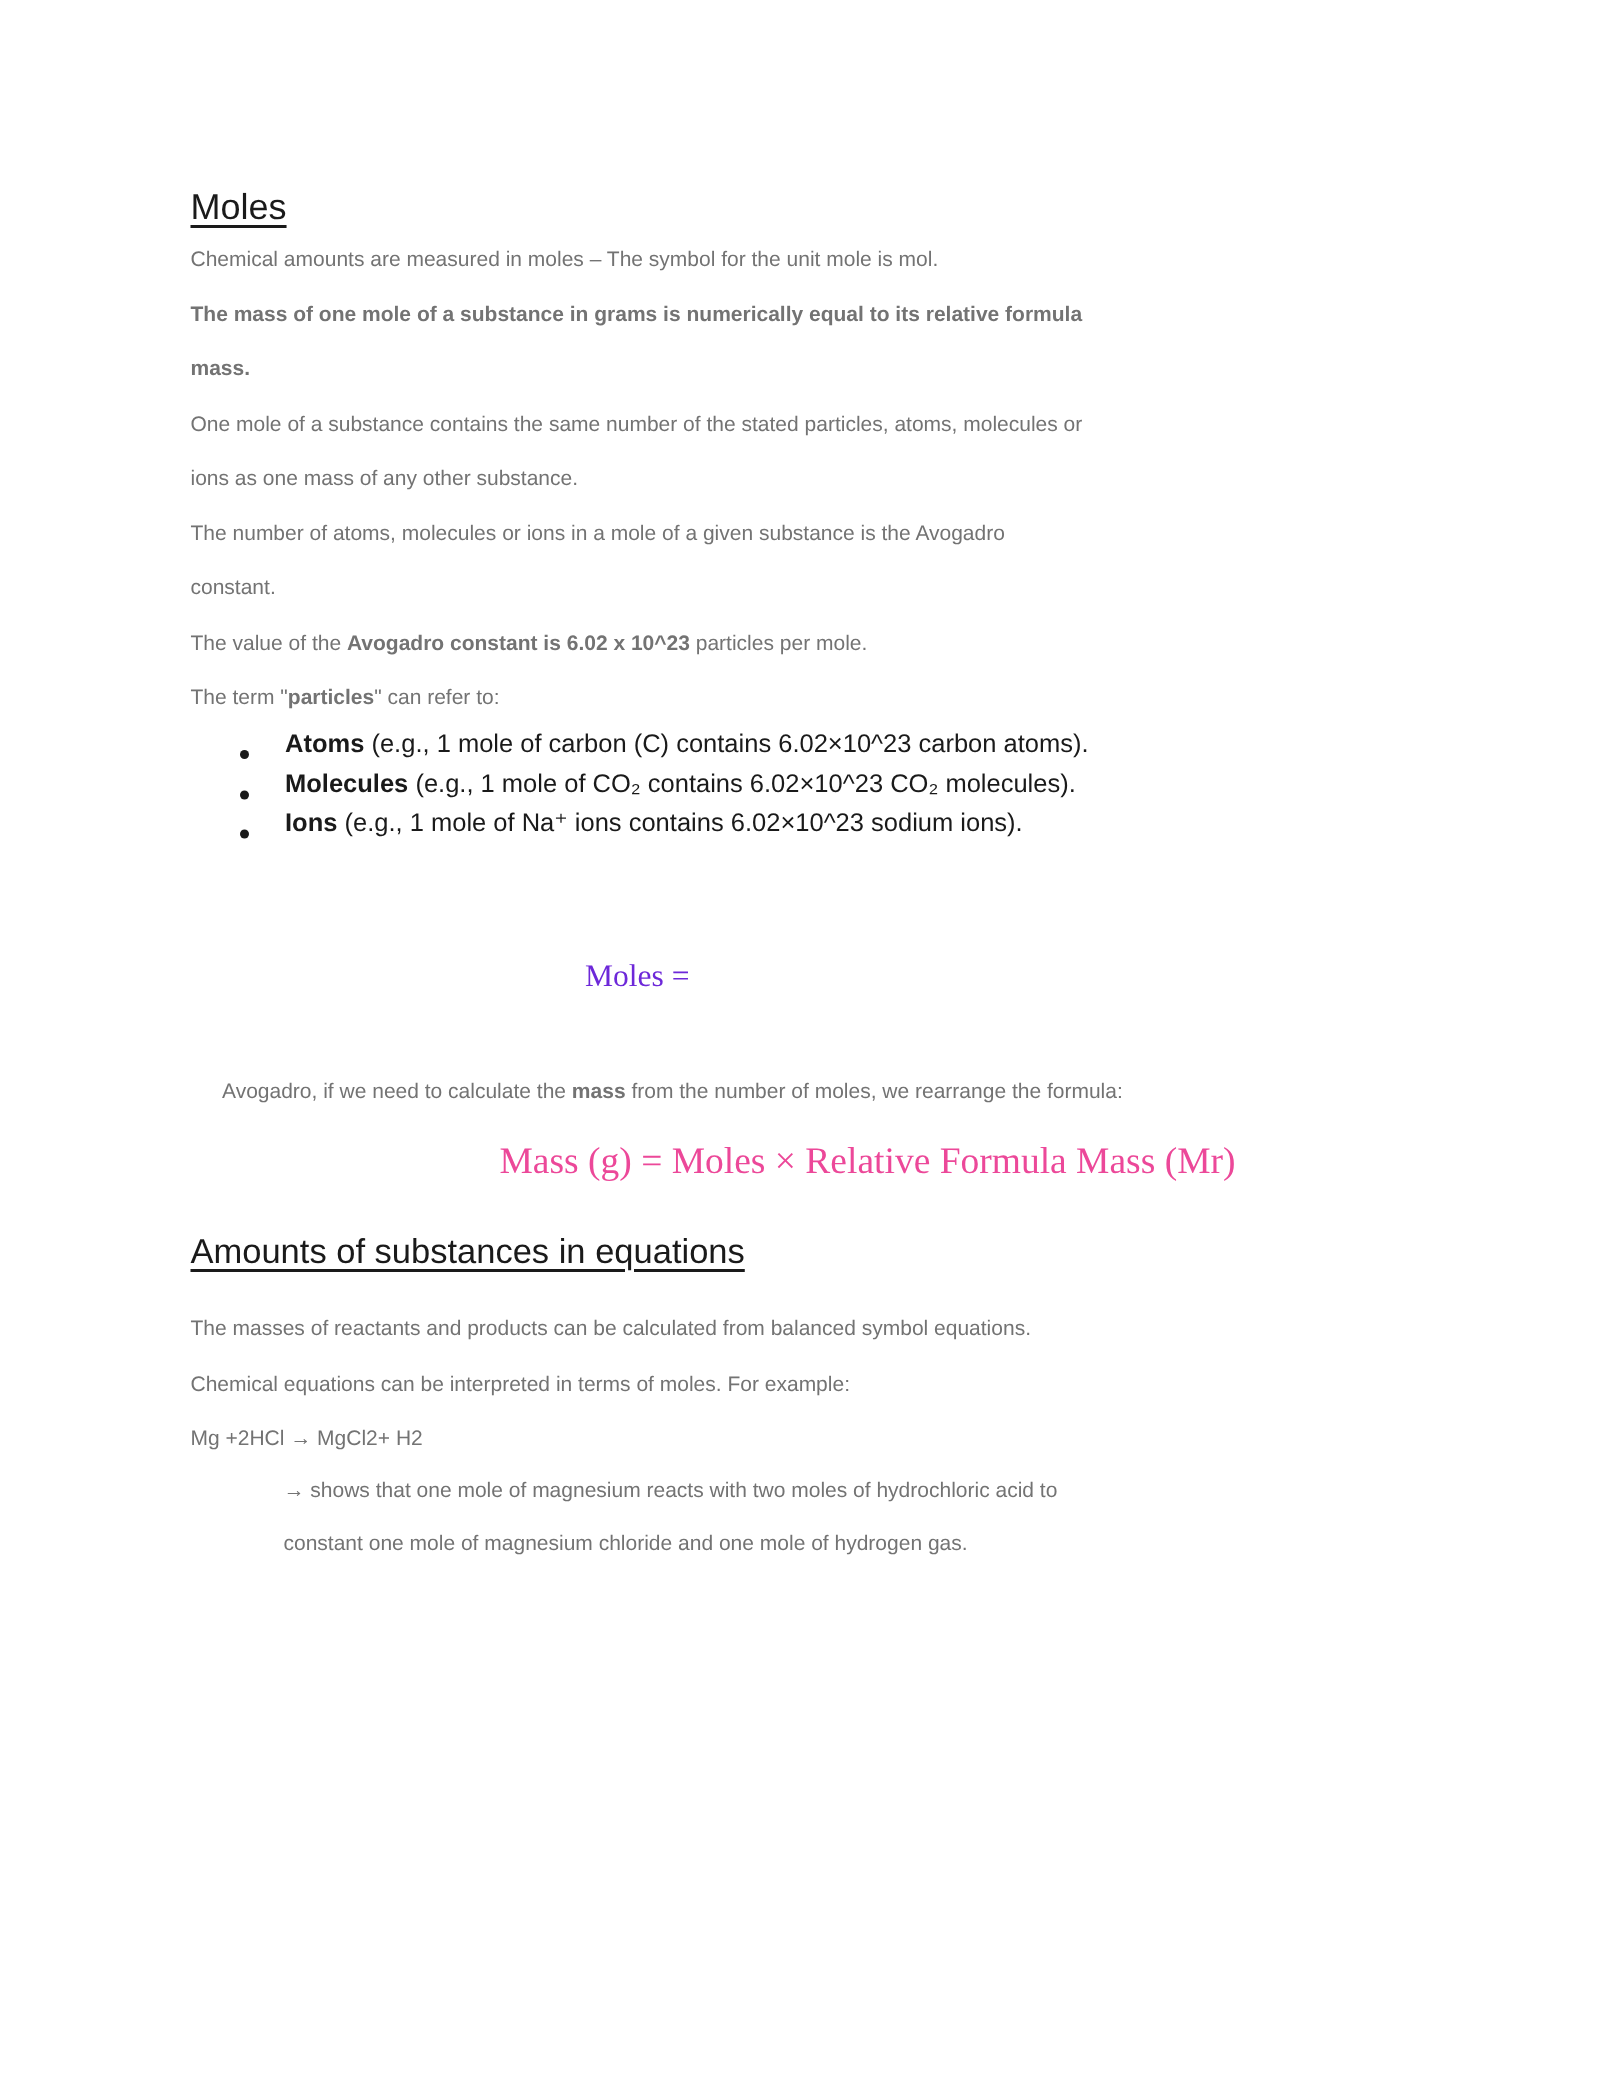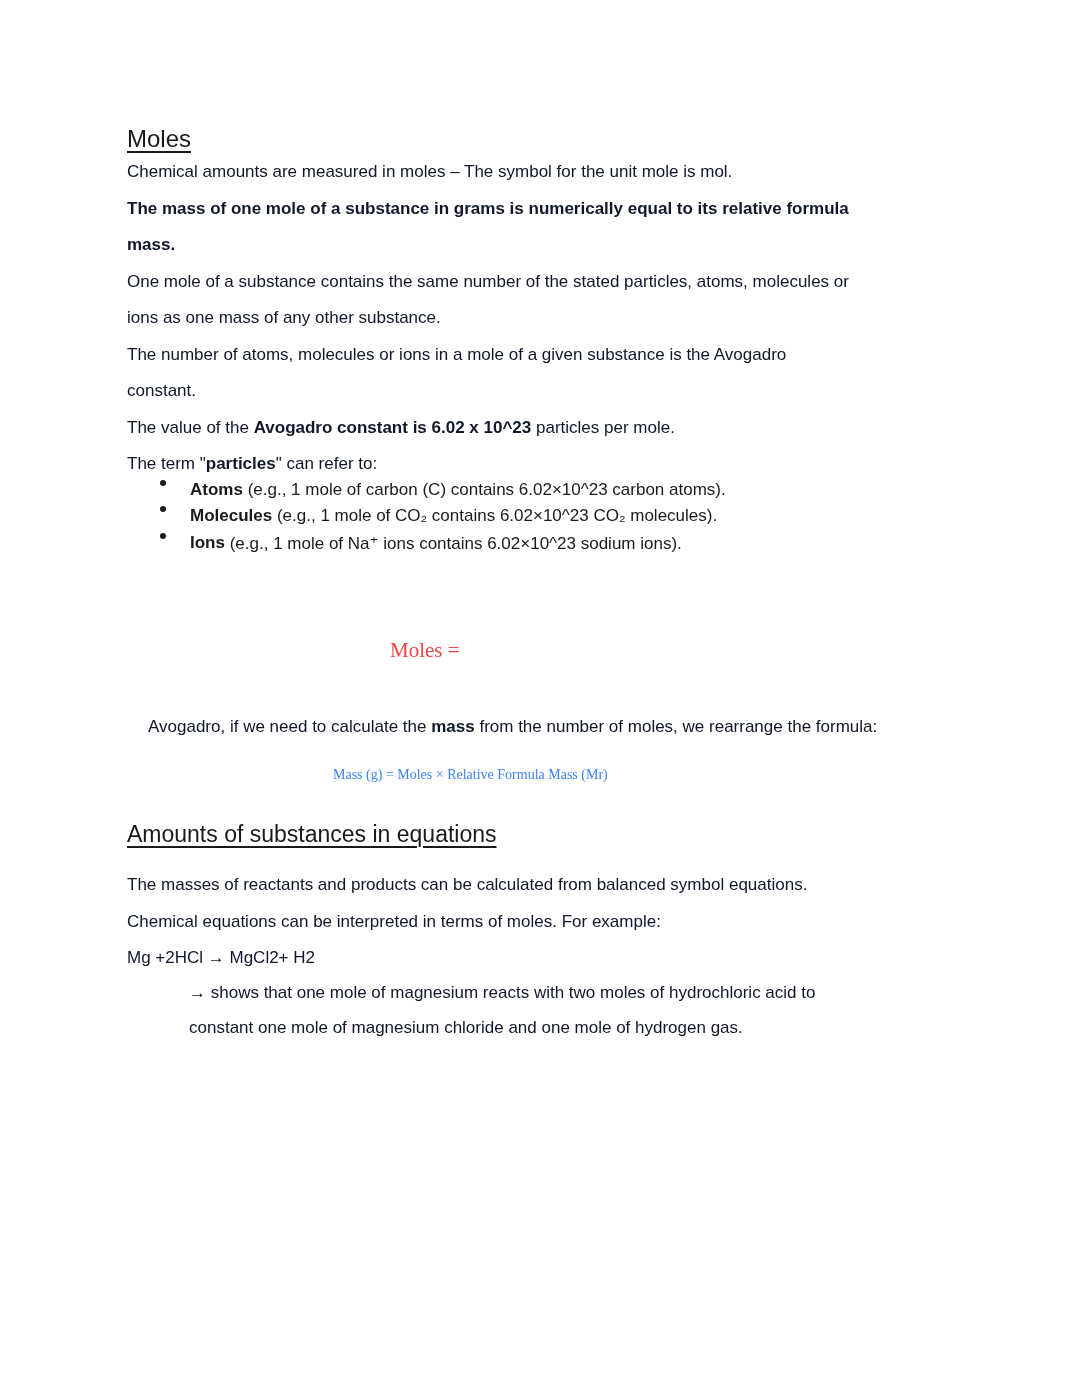--- a/index.html
+++ b/index.html
@@ -7,24 +7,24 @@
     position: relative;
     width: 1080px;
     height: 1397px;
     background: #ffffff;
     font-family: "Liberation Sans", "DejaVu Sans", sans-serif;
     color: #1a1a1a;
     overflow: hidden;
   }
   .line {
     position: absolute;
-    font-size: 17px;
+    font-size: 14px;
     line-height: 22px;
     white-space: pre;
-    color: #0f172a;
+    color: #737373;
   }
   .bold { font-weight: bold; }
   .h1 {
     position: absolute;
     left: 127px; top: 124px;
     font-size: 24px; line-height: 30px;
     text-decoration: underline;
     text-underline-offset: 4px;
     text-decoration-thickness: 1.8px;
     white-space: pre;
@@ -38,58 +38,58 @@
     text-decoration-thickness: 1.6px;
     white-space: pre;
   }
   .bullets {
     position: absolute;
     left: 127px; top: 480px;
   }
   .bullet-item {
     height: 26.3px;
     display: flex;
-    align-items: flex-start;
+    align-items: flex-end;
     white-space: pre;
     font-size: 17px;
   }
   .bullet-dot {
     display: inline-block;
     width: 6px; height: 6px;
     border-radius: 50%;
     background: #1a1a1a;
     margin-left: 33px;
     margin-right: 24px;
     flex: 0 0 auto;
   }
   .formula-frac {
     position: absolute;
     left: 390px; top: 638px;
     display: flex;
     align-items: flex-start;
     gap: 9px;
     font-family: "Liberation Serif", "DejaVu Serif", serif;
     font-size: 21px;
-    color: #ef4444;
+    color: #6d28d9;
   }
   .frac {
     display: inline-flex;
     flex-direction: column;
     text-align: center;
   }
   .frac .num { line-height: 26px; padding: 0 14px 3px 14px; }
   .frac .den { line-height: 26px; border-top: 1.5px solid #1a1a1a; padding: 2px 14px 0 14px; }
   .formula-line {
     position: absolute;
     left: 333px; top: 762px;
     font-family: "Liberation Serif", "DejaVu Serif", serif;
-    font-size: 14px;
+    font-size: 25px;
     line-height: 26px;
     white-space: pre;
-    color: #3b82f6;
+    color: #ec4899;
   }
 </style>
 </head>
 <body>
 
 <div class="page">
 
   <div class="h1">Moles</div>
 
   <div class="line" style="left:127px; top:161px;">Chemical amounts are measured in moles – The symbol for the unit mole is mol.</div>

